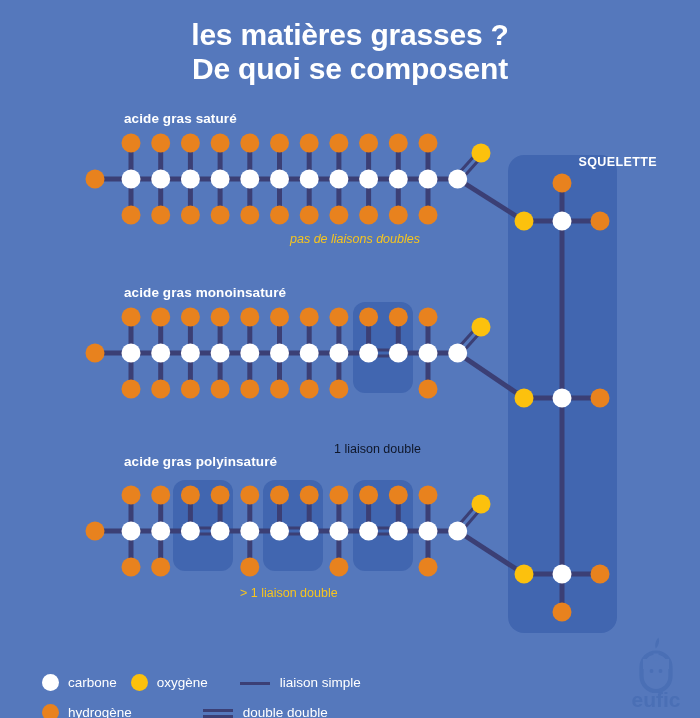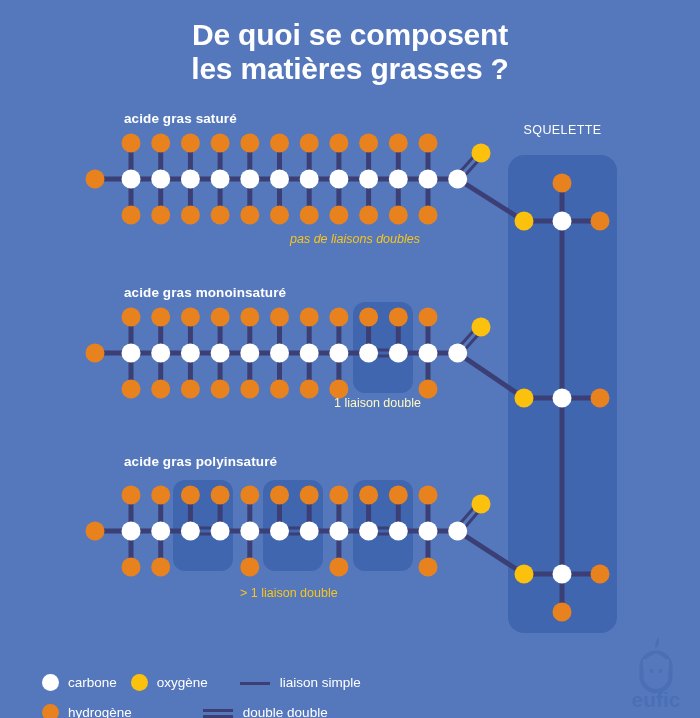--- a/index.html
+++ b/index.html
@@ -22,22 +22,22 @@
 
   .sect-label{
     position:absolute;color:#FFFFFF;font-size:13.5px;font-weight:bold;
     letter-spacing:0.1px;white-space:nowrap;
   }
   .cap{
     position:absolute;color:#F7C51E;font-size:12.5px;font-weight:normal;
     white-space:nowrap;
   }
   .glyc-title{
-    position:absolute;color:#FFFFFF;font-size:12.5px;font-weight:normal;
-    text-align:center;line-height:1.25;letter-spacing:0.4px;white-space:nowrap;
+    position:absolute;color:#FFFFFF;font-size:12.5px;font-weight:bold;
+    text-align:right;line-height:1.25;letter-spacing:0.4px;white-space:nowrap;margin-top:32px;
   }
 
   
   #legend{position:absolute;left:42px;top:646px;width:340px;height:60px;margin-top:28px;}
   .lg-row{position:absolute;display:flex;align-items:center;}
   .lg-item{display:flex;align-items:center;margin-right:14px;}
   .lg-dot{width:17px;height:17px;border-radius:50%;margin-right:9px;flex:0 0 auto;}
   .lg-txt{color:#FFFFFF;font-size:13.5px;white-space:nowrap;}
   .lg-bondwrap{width:30px;height:14px;position:relative;margin-right:10px;flex:0 0 auto;}
   .lg-bond1{position:absolute;left:0;top:6px;width:30px;height:3px;background:#3B3F75;}
@@ -47,22 +47,22 @@
   
   #logo{position:absolute;left:625px;top:636px;width:62px;height:74px;}
   #logo svg{display:block;}
 </style>
 </head>
 <body>
 
 <div id="stage">
 
   <div class="ttl">
+    <div>les matières grasses ?</div>
     <div>De quoi se composent</div>
-    <div>les matières grasses ?</div>
   </div>
 
   <svg id="diagram" viewBox="0 0 700 718">
       <g>
         <rect x="508" y="155" width="109" height="478" rx="16" ry="16" fill="#4166B0"></rect>
         <rect x="353" y="302" width="60" height="91" rx="12" ry="12" fill="#4166B0"></rect>
         <rect x="173" y="480" width="60" height="91" rx="12" ry="12" fill="#4166B0"></rect>
         <rect x="263" y="480" width="60" height="91" rx="12" ry="12" fill="#4166B0"></rect>
         <rect x="353" y="480" width="60" height="91" rx="12" ry="12" fill="#4166B0"></rect>
       </g>
@@ -309,21 +309,21 @@
         <circle cx="600" cy="574" r="9.5" fill="#E8821E"></circle>
         <circle cx="562" cy="574" r="9.5" fill="#FFFFFF"></circle>
         <circle cx="562" cy="612" r="9.5" fill="#E8821E"></circle>
       </g>
     </svg>
 
   <div id="labels-layer">
       <div class="sect-label" style="left: 124px; top: 111px;">acide gras saturé</div>
       <div class="cap" style="left: 290px; top: 232px; color: rgb(247, 197, 30); font-style: italic;">pas de liaisons doubles</div>
       <div class="sect-label" style="left: 124px; top: 285px; text-align: center;">acide gras monoinsaturé</div>
-      <div class="cap" style="left: 334px; top: 396px; color: #fef9c3;">1 liaison double</div>
+      <div class="cap" style="left: 334px; top: 442px; color: #0f172a;">1 liaison double</div>
       <div class="sect-label" style="left: 124px; top: 454px;">acide gras polyinsaturé</div>
       <div class="cap" style="left: 240px; top: 586px; color: rgb(247, 197, 30);">&gt; 1 liaison double</div>
       <div class="glyc-title" style="left: 468px; top: 123px; width: 189px;">
         <div>SQUELETTE</div>
       </div>
     </div>
 
   <div id="legend">
       <div class="lg-row" style="left: 0px; top: 0px;">
         <div class="lg-item">

